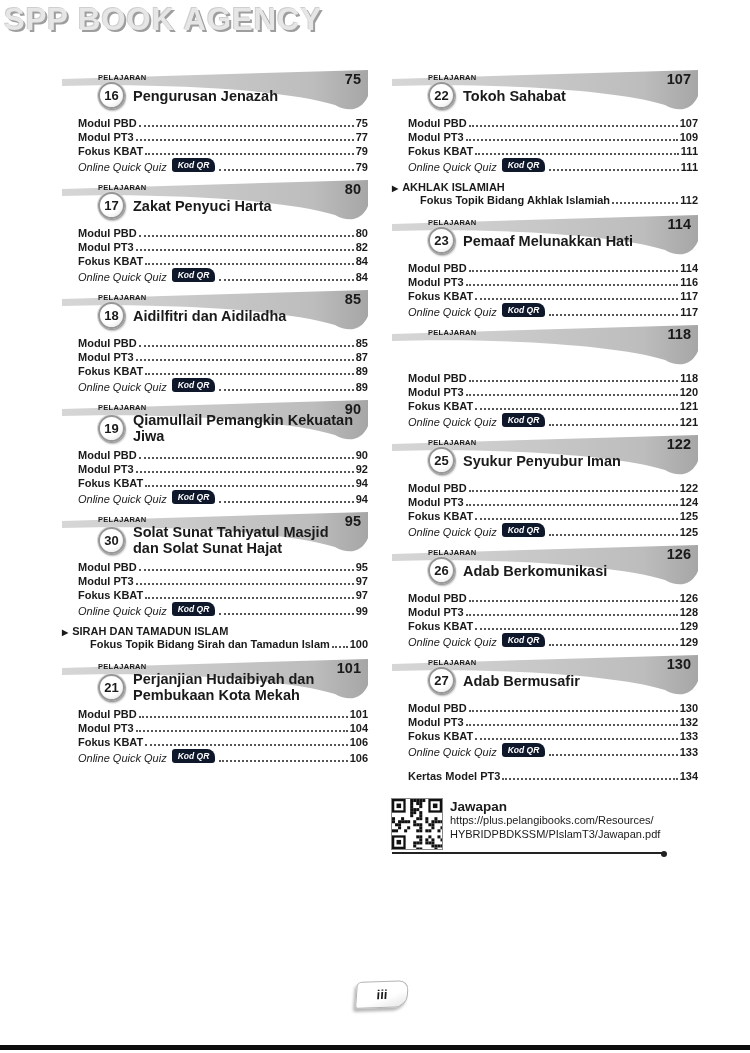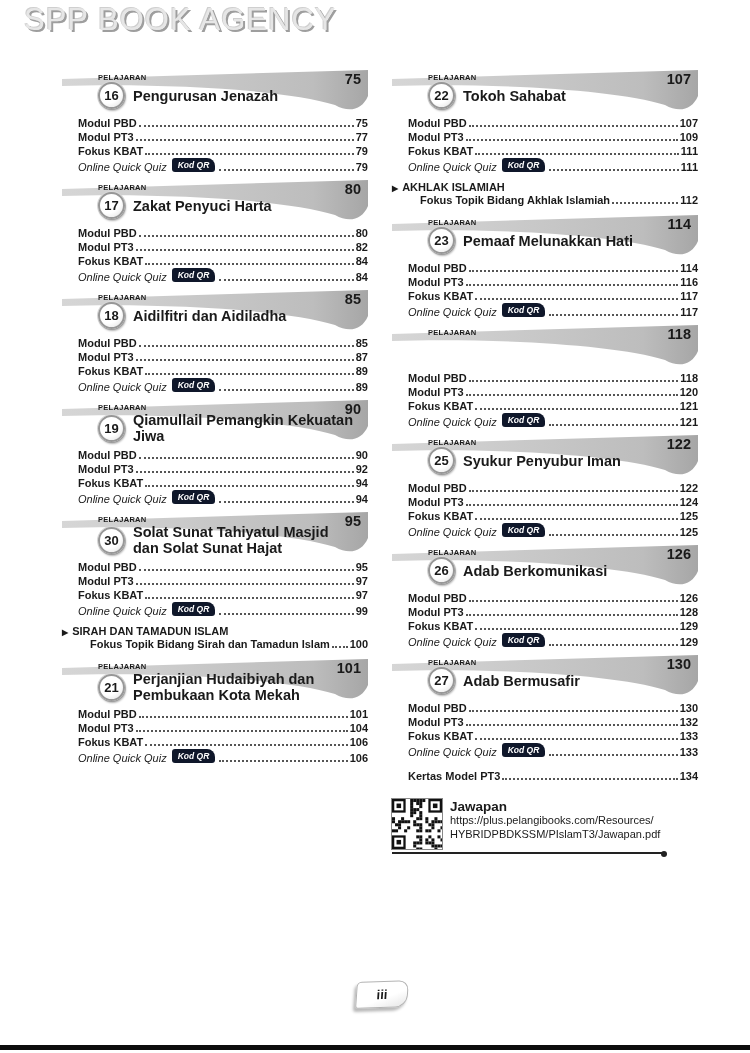--- a/index.html
+++ b/index.html
@@ -2,22 +2,22 @@
 <html><head>
 <meta charset="utf-8">
 <style>
   html,body{margin:0;padding:0;}
   body{
     width:750px;height:1053px;position:relative;overflow:hidden;
     background:#ffffff;color:#1a1a1a;
     font-family:"Liberation Sans", sans-serif;
   }
   .watermark{
-    position:absolute;top:2px;left:24px;
-    font-size:31px;font-weight:normal;letter-spacing:1px;
+    position:absolute;top:2px;left:4px;
+    font-size:31px;font-weight:bold;letter-spacing:1px;
     color:#e6e6e6;
     text-shadow:2px 2px 0 #9e9e9e,-1px -1px 0 #cfcfcf;
     white-space:nowrap;
   }
   .columns{position:absolute;top:70px;left:62px;display:flex;gap:24px;}
   .col{width:306px;}
 
   .entry{margin-bottom:6px;}
   .entry-header{position:relative;min-height:42px;margin-bottom:2px;}
   .band{position:absolute;top:0;left:0;width:100%;height:42px;}

